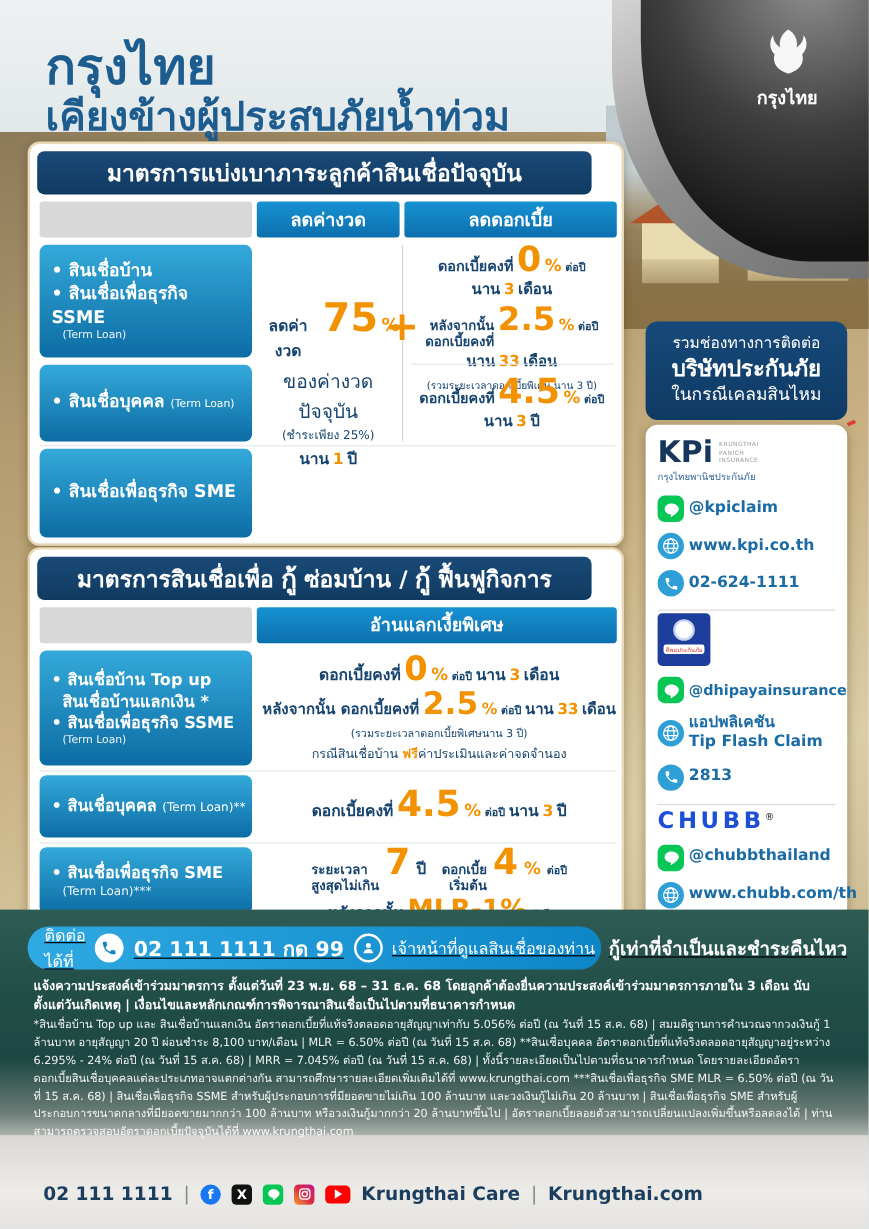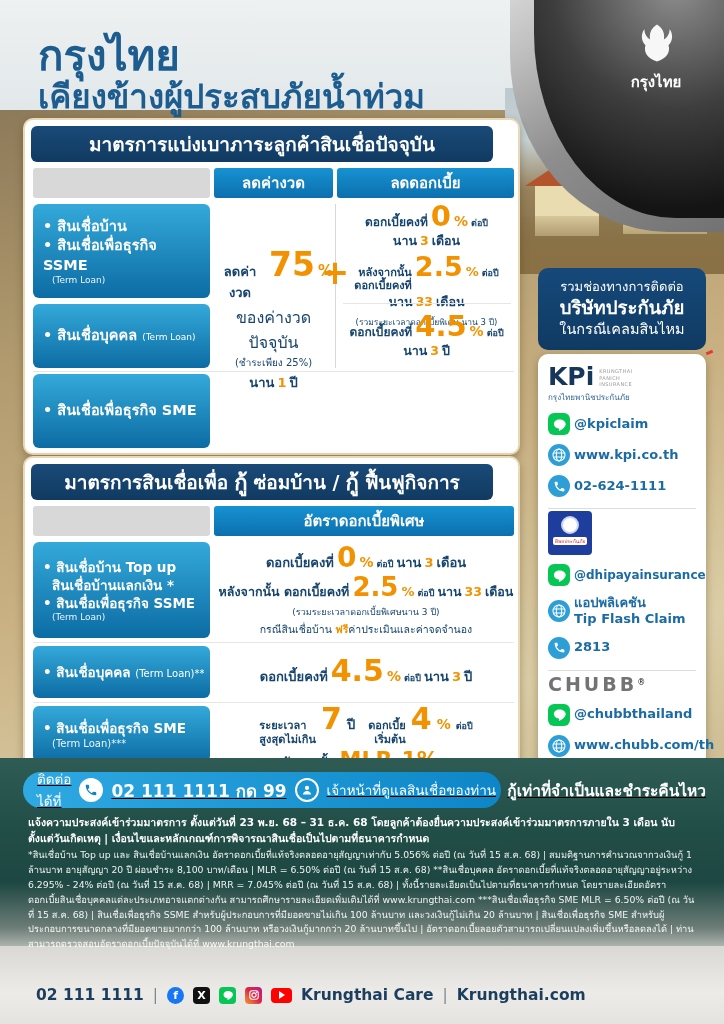--- a/index.html
+++ b/index.html
@@ -65,21 +65,21 @@
   .cir-blue{background:#2e9fd6;}
   .sq-line{width:22px;height:22px;border-radius:6px;flex:0 0 22px;background:#06c755;display:flex;align-items:center;justify-content:center;}
   .sb-div{height:1px;background:#dcdcdc;margin:11px 0 2px 0;}
   #kpi-word{font-size:25px;font-weight:bold;color:#16365c;letter-spacing:0;position:relative;line-height:1;}
   #kpi-tick{position:absolute;top:-3px;right:-7px;width:7px;height:3px;background:#e03c31;transform:rotate(-24deg);}
   .kpi-sub{font-size:5px;color:#9a9a9a;line-height:1.3;letter-spacing:.4px;}
   #kpi-thai{font-size:8px;color:#2a5f93;margin-top:2px;}
   #dhip-logo{width:44px;height:44px;background:#1e3e9e;border-radius:4px;position:relative;display:flex;flex-direction:column;align-items:center;justify-content:flex-start;padding-top:5px;box-sizing:border-box;}
   #dhip-emblem{width:18px;height:18px;border-radius:50%;background:#fff;border:2px solid #c9d4ef;box-sizing:border-box;}
   #dhip-text{font-size:5px;color:#d22a2a;background:#fff;border-radius:2px;padding:0 2px;margin-top:3px;}
-  #chubb-word{font-size:19px;font-weight:bold;color:#737373;letter-spacing:3px;}
+  #chubb-word{font-size:19px;font-weight:bold;color:#1d4ed8;letter-spacing:3px;}
   #chubb-reg{font-size:8px;vertical-align:super;color:#111;}
 
   
   #contactbar{position:absolute;left:23px;top:772px;width:683px;height:36px;display:flex;align-items:center;z-index:5;text-decoration:underline;}
   #pill{width:478px;height:36px;border-radius:18px;background:linear-gradient(90deg,#2fa9e2,#0d86c8);display:flex;align-items:center;gap:8px;padding:0 14px;box-sizing:border-box;color:#fff;}
   #pill .lab{font-size:13.5px;}
   #pill .num{font-size:17px;font-weight:bold;white-space:nowrap;}
   #pill .agent{font-size:13.5px;white-space:nowrap;}
   .pcir{width:24px;height:24px;border-radius:50%;background:#fff;display:flex;align-items:center;justify-content:center;flex:0 0 24px;}
   .pring{width:24px;height:24px;border-radius:50%;border:2px solid #fff;box-sizing:border-box;display:flex;align-items:center;justify-content:center;flex:0 0 24px;}
@@ -209,21 +209,21 @@
 
   <div id="card2" class="card">
     <div class="cardtitle">
       <span>มาตรการสินเชื่อเพื่อ</span>
       <span style="font-size:22px;">กู้</span>
       <span>ซ่อมบ้าน /</span>
       <span style="font-size:22px;">กู้</span>
       <span>ฟื้นฟูกิจการ</span>
     </div>
     <div class="graycell"></div>
-    <div class="colhead" style="left:189px;width:300px;">อัตราดอกเบี้ยพิเศษ</div>
+    <div class="colhead" style="left:189px;width:300px;">อัานแลกเงี้ยพิเศษ</div>
 
     <div class="bluebox" style="top:84px;height:96px;padding:6px 10px;">
       <div class="bb-main" style="font-size:13.5px;">• สินเชื่อบ้าน Top up</div>
       <div class="bb-main" style="font-size:13.5px;padding-left:9px;">สินเชื่อบ้านแลกเงิน *</div>
       <div class="bb-main" style="font-size:13.5px;">• สินเชื่อเพื่อธุรกิจ SSME</div>
       <div class="bb-note">(Term Loan)</div>
     </div>
     <div class="abs ctr" style="left:192px;top:86px;width:298px;">
       <div class="ln">
           <span class="navy b" style="font-size:13px;">ดอกเบี้ยคงที่</span>

